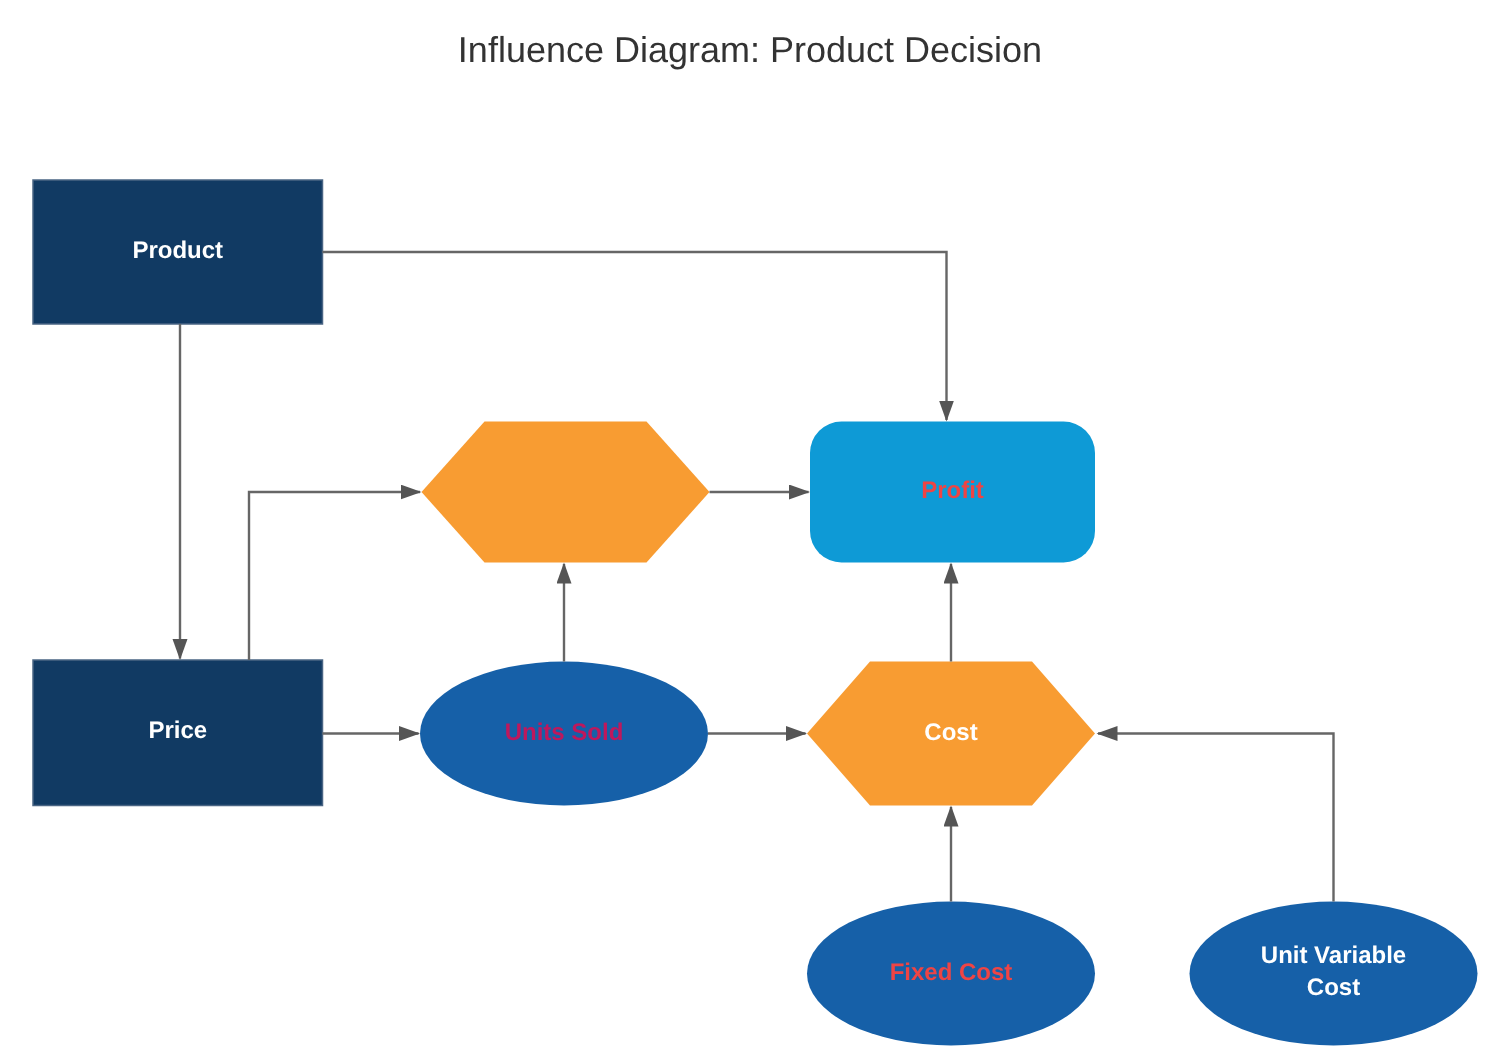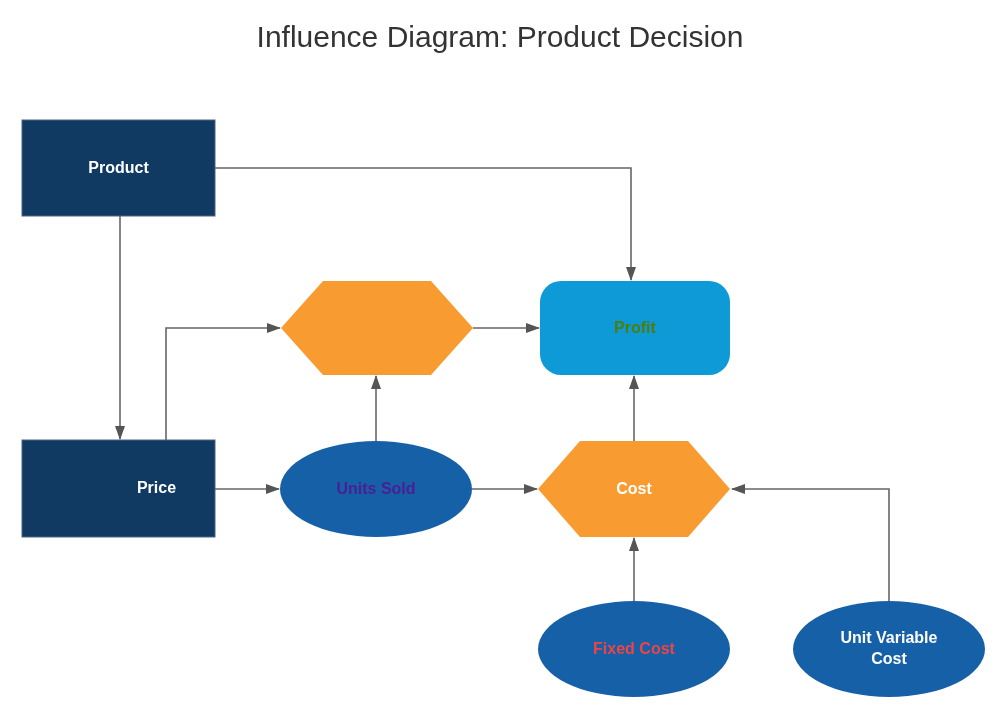--- a/index.html
+++ b/index.html
@@ -14,39 +14,39 @@
   #diagram-canvas {
     position: absolute;
     left: 0; top: 0;
     width: 1000px; height: 708px;
   }
   .diagram-title {
     position: absolute;
     left: 0; top: 20px;
     width: 100%;
     text-align: center;
-    font-size: 30px;
+    font-size: 24px;
     font-weight: 400;
     color: #333333;
     letter-spacing: 0px;
   }
   .node-label {
     position: absolute;
     display: flex;
     align-items: center;
     justify-content: center;
     text-align: center;
     color: #ffffff;
     font-size: 16px;
     font-weight: 700;
     line-height: 1.3;
     pointer-events: none;
   }
   .lbl-product    { left: 22px;  top: 120px; width: 193px; height: 96px; }
-  .lbl-price      { left: 22px;  top: 440px; width: 193px; height: 97px; padding-left: 38px; }
+  .lbl-price      { left: 22px;  top: 440px; width: 193px; height: 97px; }
   .lbl-revenue    { left: 281px; top: 281px; width: 192px; height: 94px; }
   .lbl-profit     { left: 540px; top: 281px; width: 190px; height: 94px; }
   .lbl-units-sold { left: 280px; top: 441px; width: 192px; height: 96px; }
   .lbl-cost       { left: 538px; top: 441px; width: 192px; height: 96px; }
   .lbl-fixed-cost { left: 538px; top: 601px; width: 192px; height: 96px; }
   .lbl-uvc        { left: 793px; top: 601px; width: 192px; height: 96px; flex-direction: column; }
 </style>
 </head>
 <body>
 
@@ -89,23 +89,23 @@
       <path d="M634,601 V538" marker-end="url(#arrow)" stroke="#666666"></path>
       <path d="M889,601 V489 H732" marker-end="url(#arrow)" stroke="#666666"></path>
     </g>
   </svg>
 
   <div class="node-label lbl-product" style="color: rgb(255, 255, 255);">Product</div>
 
   <div class="node-label lbl-price" style="color: rgb(255, 255, 255);">Price</div>
 
 
-  <div class="node-label lbl-profit" style="color: #4d7c0f;">Profit</div>
+  <div class="node-label lbl-profit" style="color: #ef4444;">Profit</div>
 
-  <div class="node-label lbl-units-sold" style="color: #4c1d95;">Units Sold</div>
+  <div class="node-label lbl-units-sold" style="color: #be185d;">Units Sold</div>
 
   <div class="node-label lbl-cost" style="color: rgb(255, 255, 255);">Cost</div>
 
   <div class="node-label lbl-fixed-cost" style="color: #ef4444;">Fixed Cost</div>
 
   <div class="node-label lbl-uvc" style="color: rgb(255, 255, 255);">
     <span>Unit Variable</span>
     <span>Cost</span>
   </div>
 

